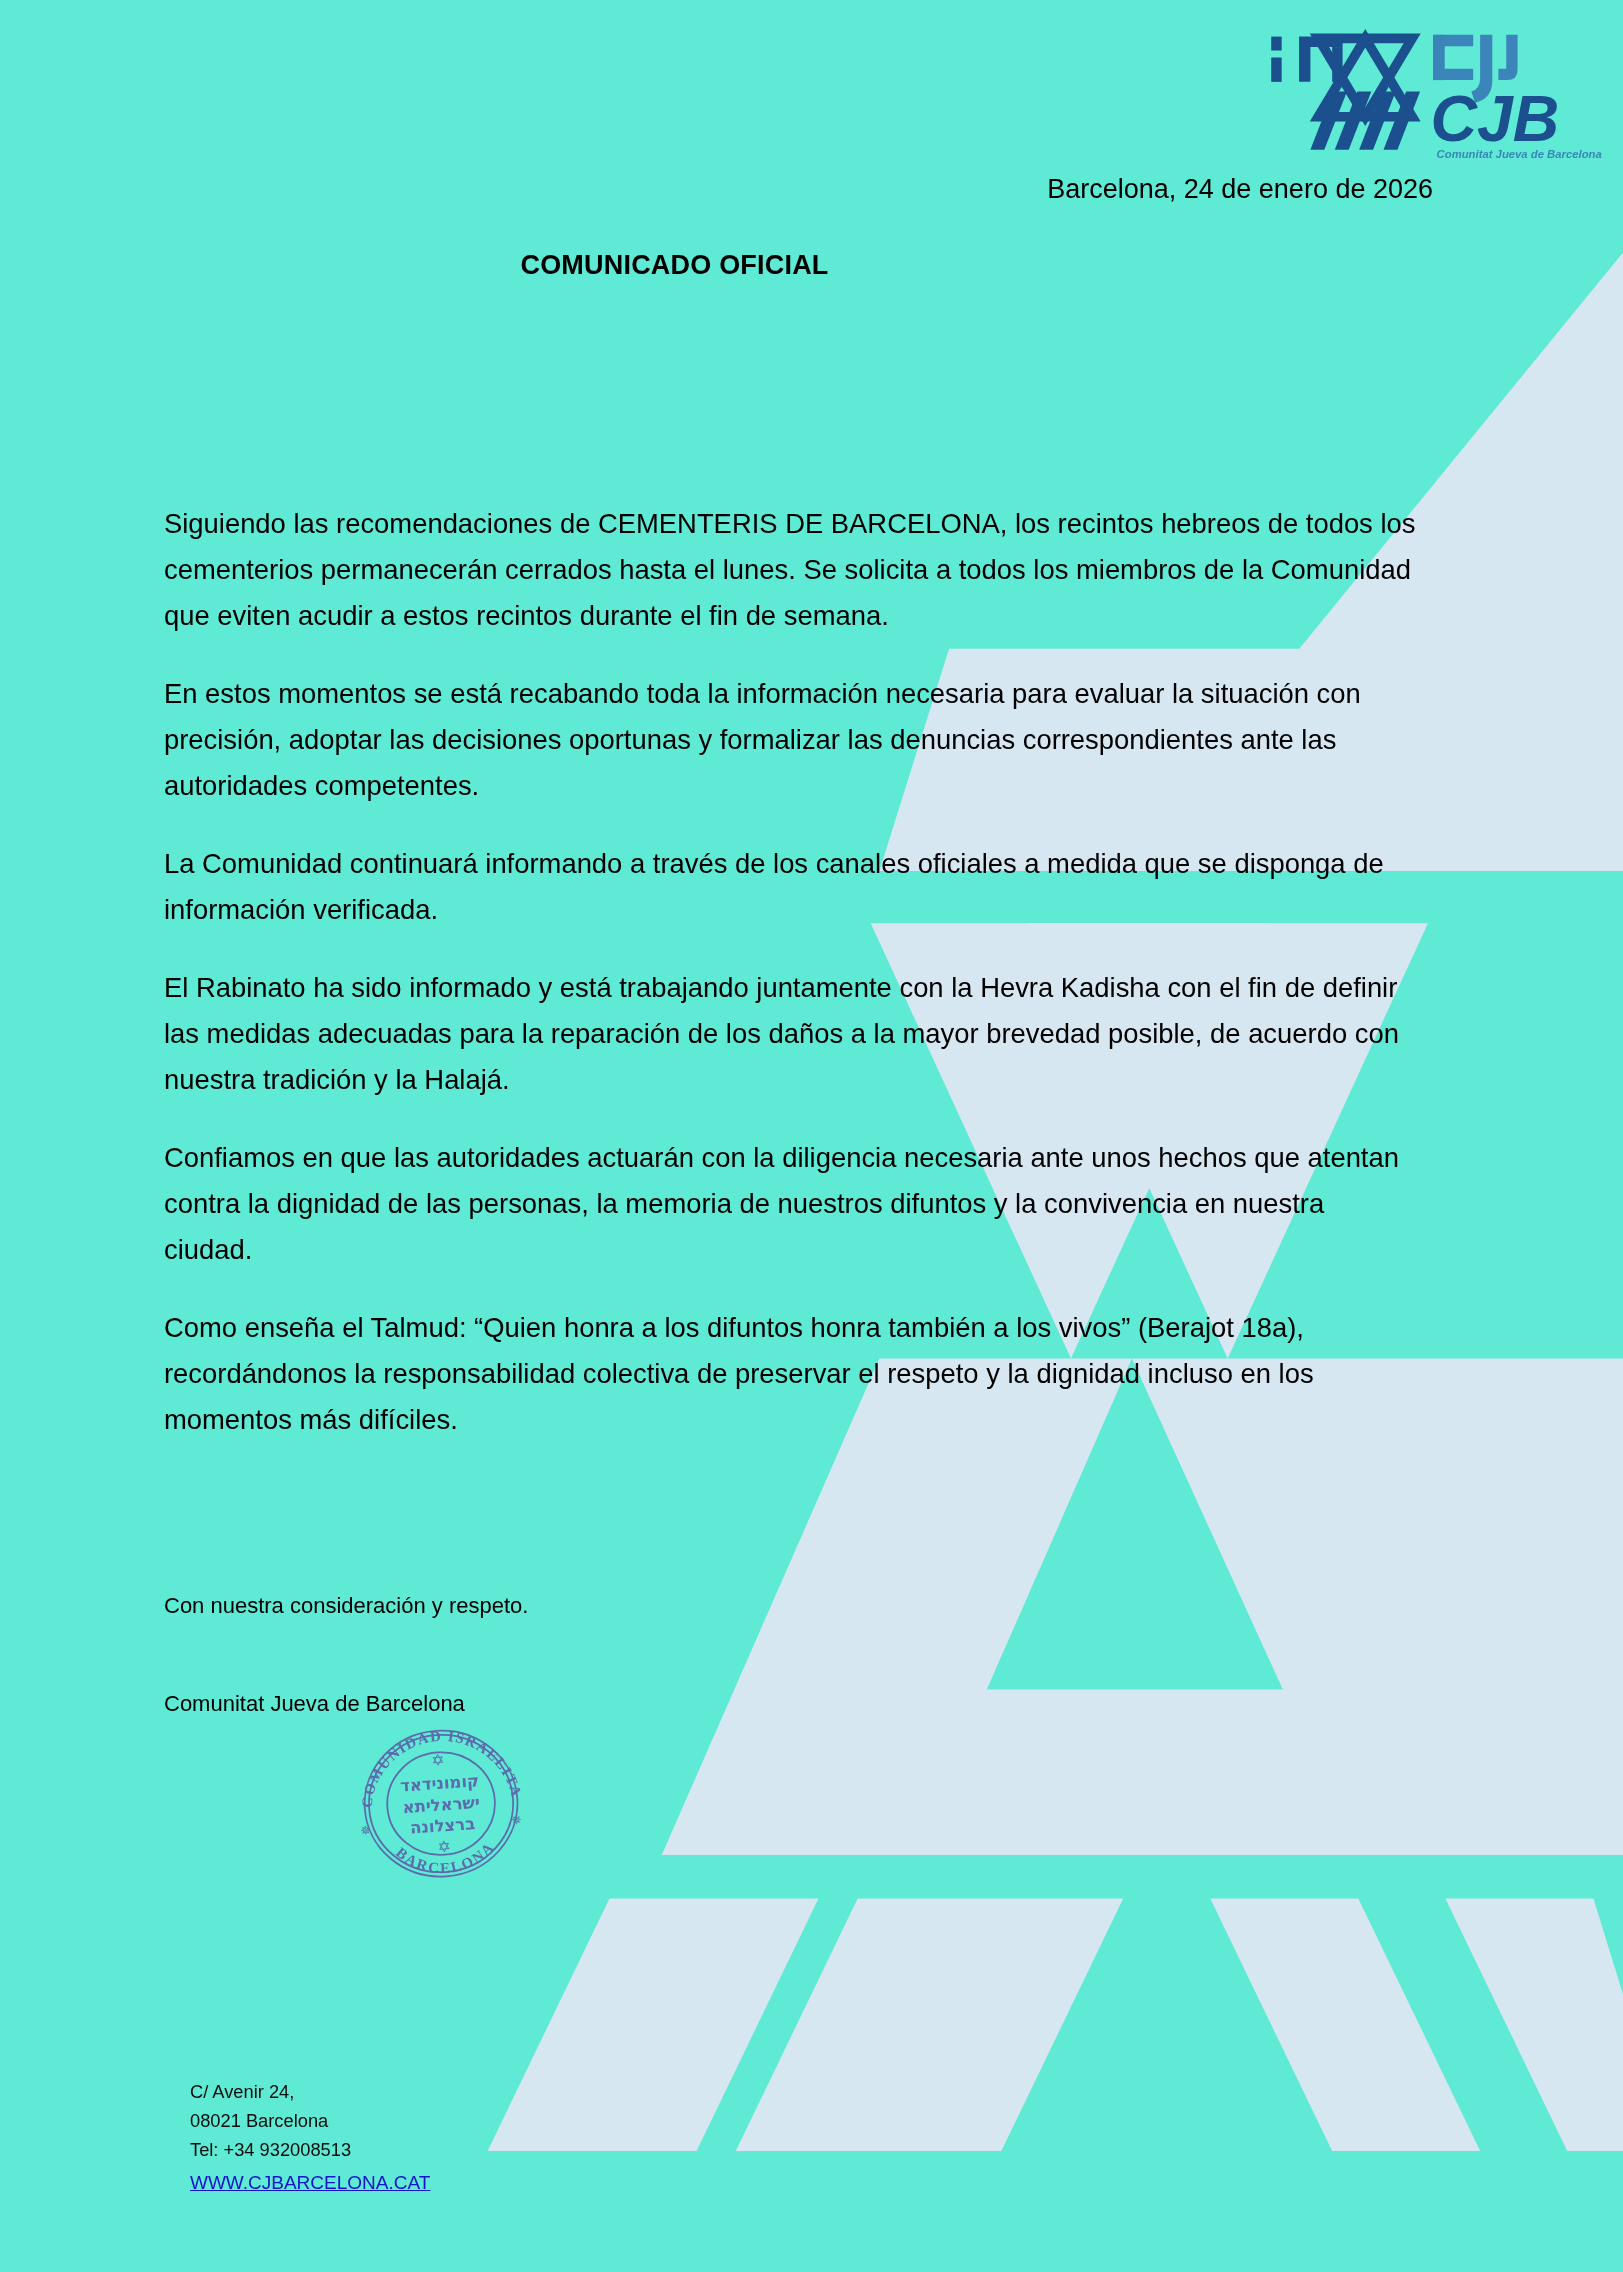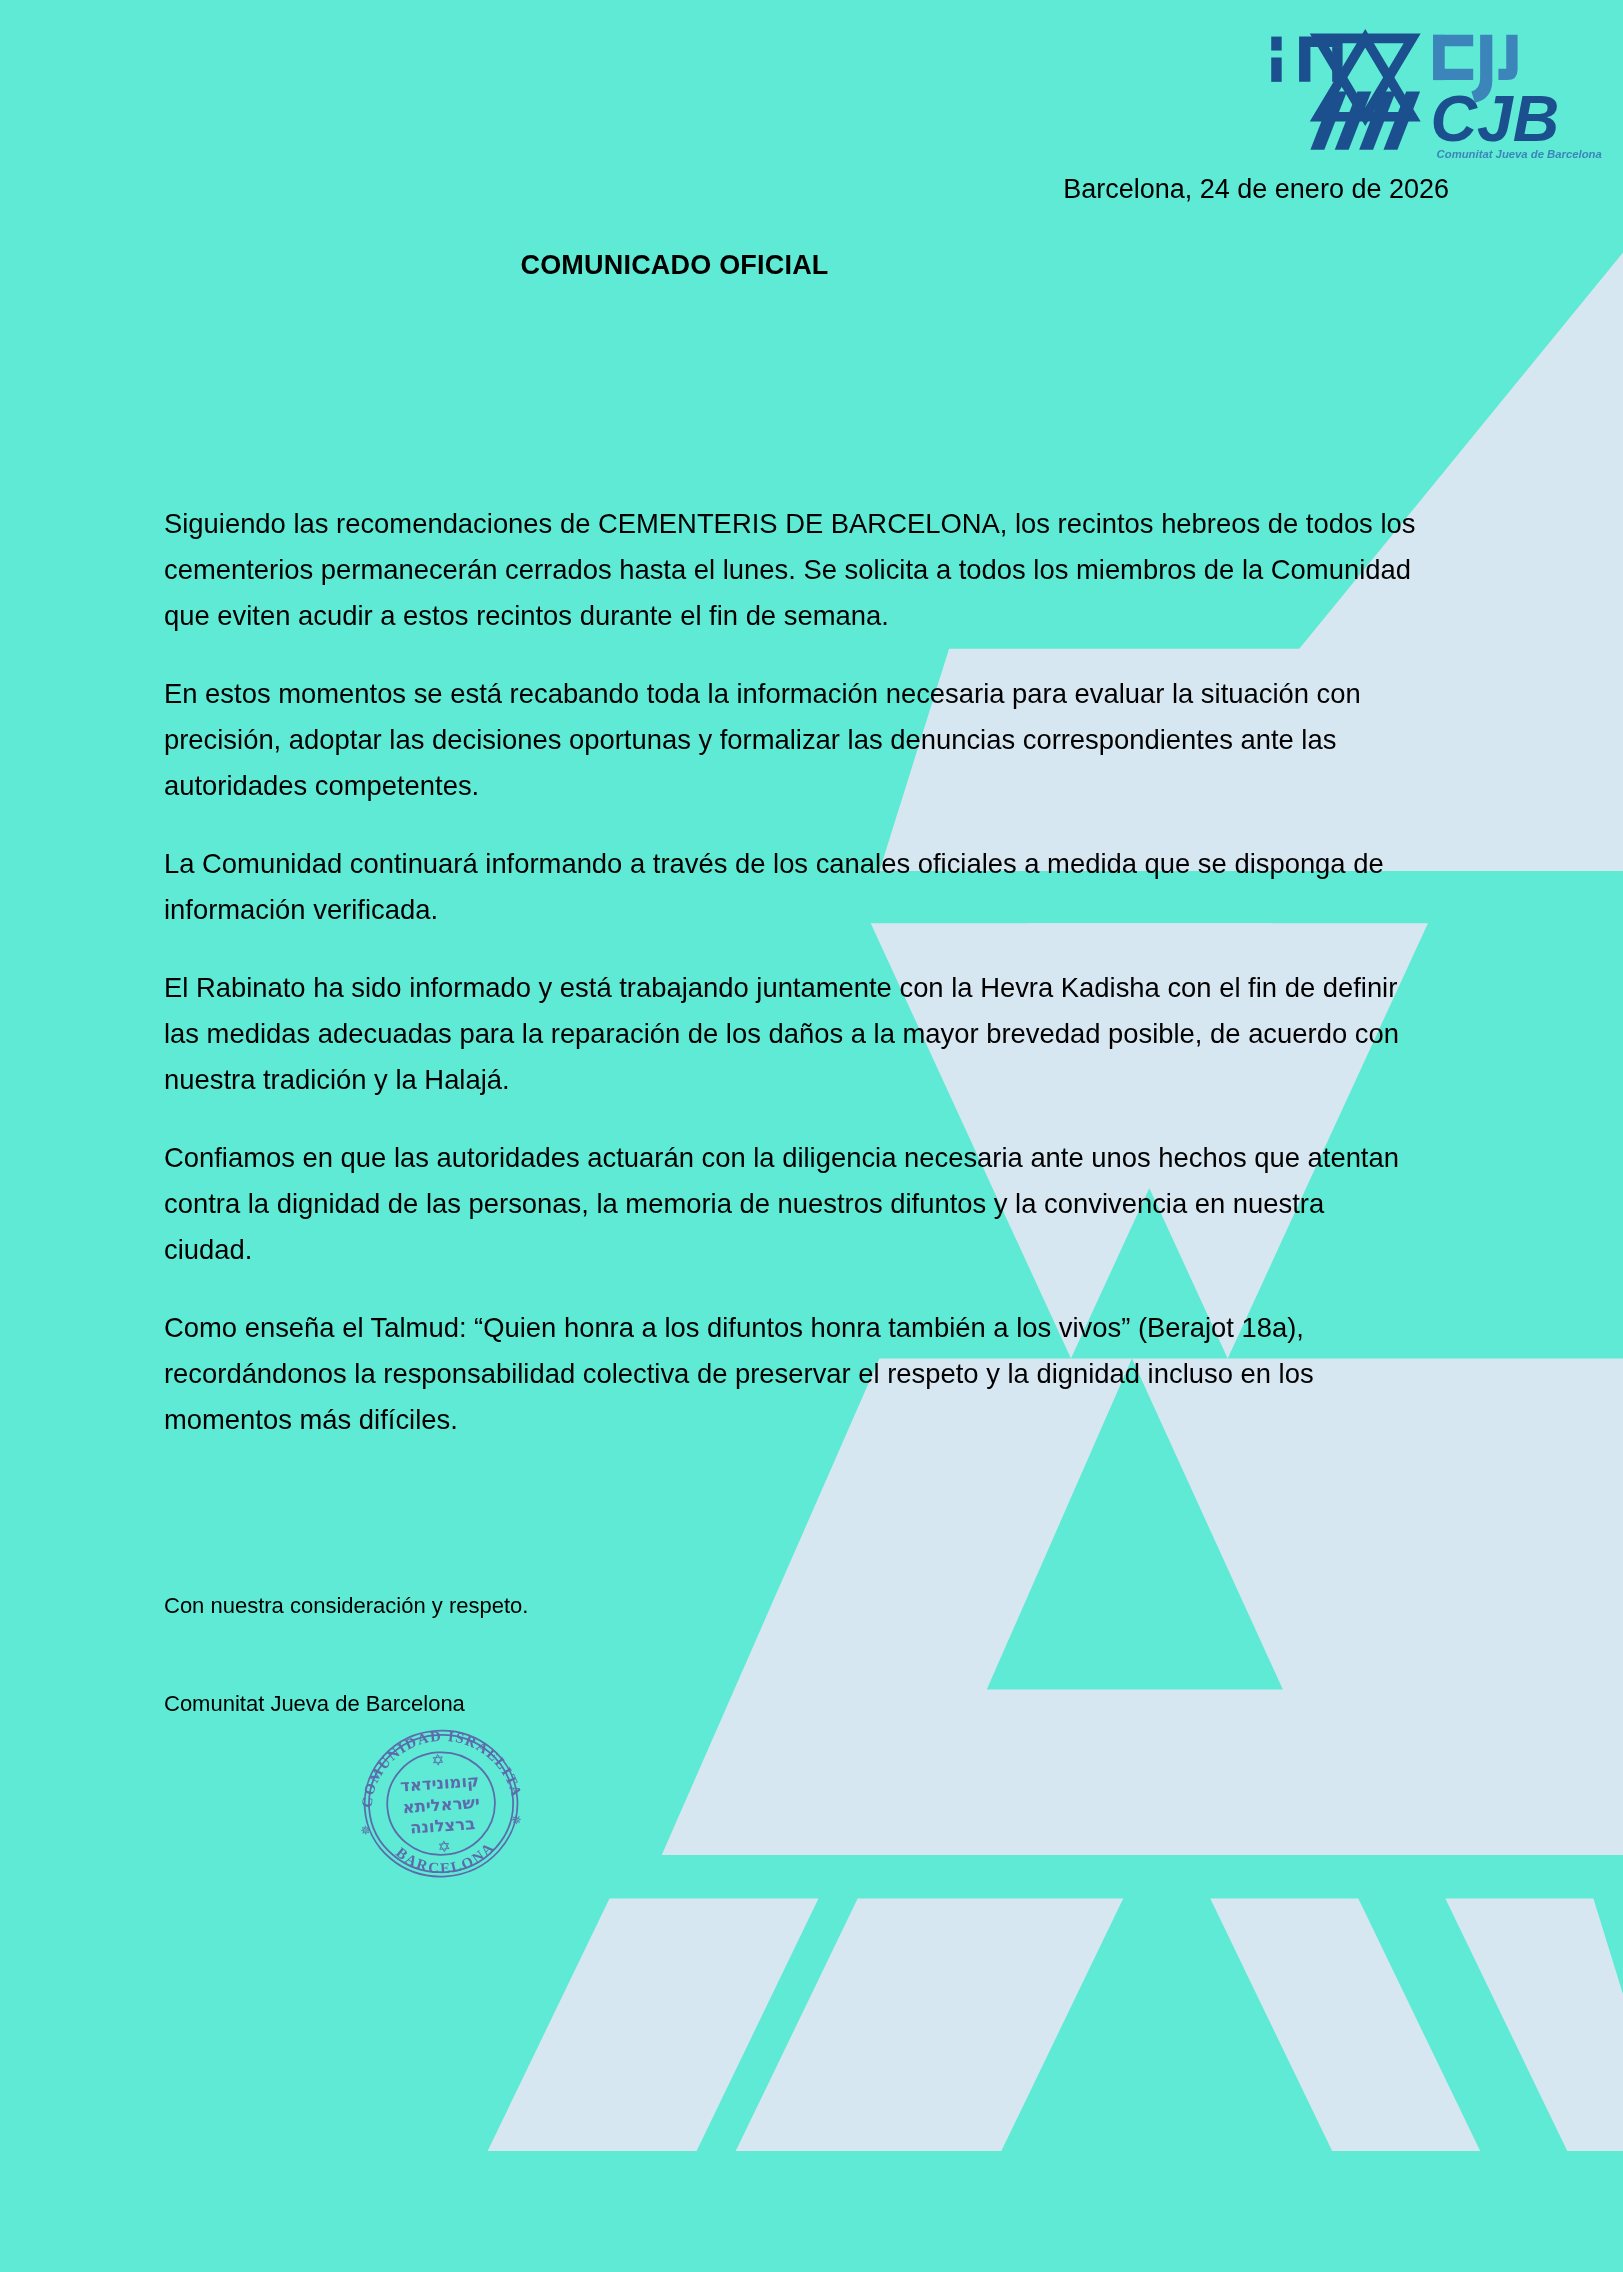--- a/index.html
+++ b/index.html
@@ -42,21 +42,21 @@
 
   
   #content {
     position: relative;
     z-index: 2;
   }
 
   .dateline {
     position: absolute;
     top: 172px;
-    left: 16px;
+    left: 0;
     width: 1433px;
     text-align: right;
     font-size: 27px;
     line-height: 35px;
     color: #000;
   }
 
   .doc-title {
     position: absolute;
     top: 248px;
@@ -227,15 +227,21 @@
 
       <text x="107" y="58" font-size="18" fill="#5b6bab" text-anchor="middle">✡</text>
       <text x="107" y="158" font-size="18" fill="#5b6bab" text-anchor="middle">✡</text>
 
       <text x="107" y="85" font-family="'DejaVu Sans',sans-serif" font-size="19" font-weight="bold" fill="#5b6bab" text-anchor="middle">קומונידאד</text>
       <text x="107" y="110" font-family="'DejaVu Sans',sans-serif" font-size="19" font-weight="bold" fill="#5b6bab" text-anchor="middle">ישראליתא</text>
       <text x="107" y="134" font-family="'DejaVu Sans',sans-serif" font-size="19" font-weight="bold" fill="#5b6bab" text-anchor="middle">ברצלונה</text>
     </g>
   </svg>
 
+  <div id="footer">
+    <div>C/ Avenir 24,</div>
+    <div>08021 Barcelona</div>
+    <div>Tel: +34 932008513</div>
+    <div><a class="weblink" href="#">WWW.CJBARCELONA.CAT</a></div>
+  </div>
 
 </div>
 
 
 </body></html>

